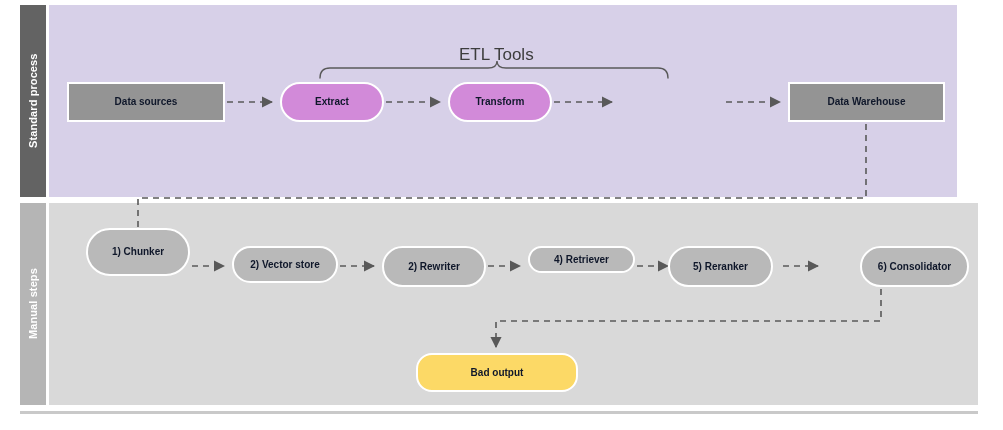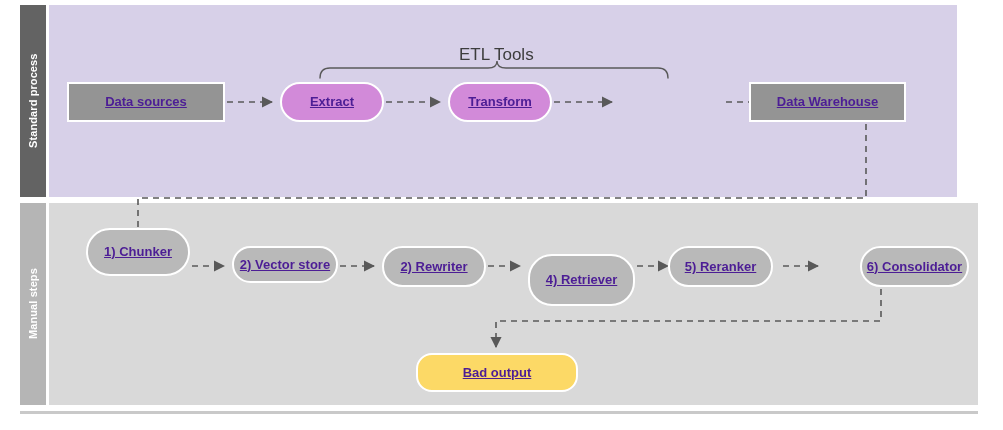--- a/index.html
+++ b/index.html
@@ -46,47 +46,46 @@
   }
 
   
   .node {
     position: absolute;
     box-sizing: border-box;
     display: flex;
     align-items: center;
     justify-content: center;
     text-align: center;
-    color: #4c1d95;
+    color: #0f172a;
     font-weight: bold;
-    font-size: 13px;
+    font-size: 10px;
     line-height: 14px;
     border: 2px solid #ffffff;
     z-index: 5;
-    text-decoration: underline;
   }
   .node.rect { border-radius: 0; }
   .node.pill { border-radius: 24px; }
   .node.gray   { background:#949494; }
   .node.purple { background:#d28ad9; }
   .node.pillgray { background:#b9b9b9; }
   .node.yellow { background:#fcd966;border-radius:16px; }
 
   
   #node-data-sources  { left:67px;  top:82px;  width:158px; height:40px; }
   #node-extract       { left:280px; top:82px;  width:104px; height:40px; }
   #node-transform     { left:448px; top:82px;  width:104px; height:40px; }
   #node-load          { left:620px; top:82px;  width:104px; height:40px; }
-  #node-data-warehouse{ left:749px; top:82px;  width:157px; height:40px; }
+  #node-data-warehouse{ left:788px; top:82px;  width:157px; height:40px; }
 
   
   #node-chunker       { left:86px;  top:228px; width:104px; height:48px; }
   #node-vector-store  { left:232px; top:246px; width:106px; height:37px; }
   #node-rewriter      { left:382px; top:246px; width:104px; height:41px; }
-  #node-retriever     { left:528px; top:254px; width:107px; height:52px;text-align:right; }
+  #node-retriever     { left:528px; top:246px; width:107px; height:27px;text-align:right; }
   #node-reranker      { left:668px; top:246px; width:105px; height:41px; }
   #node-consolidator  { left:860px; top:246px; width:109px; height:41px; }
   #node-bad-output    { left:416px; top:353px; width:162px; height:39px; }
 
   
   #edges {
     position:absolute; left:0; top:0; width:1003px; height:430px;
     pointer-events:none; z-index:3;
   }
   #annotations {

